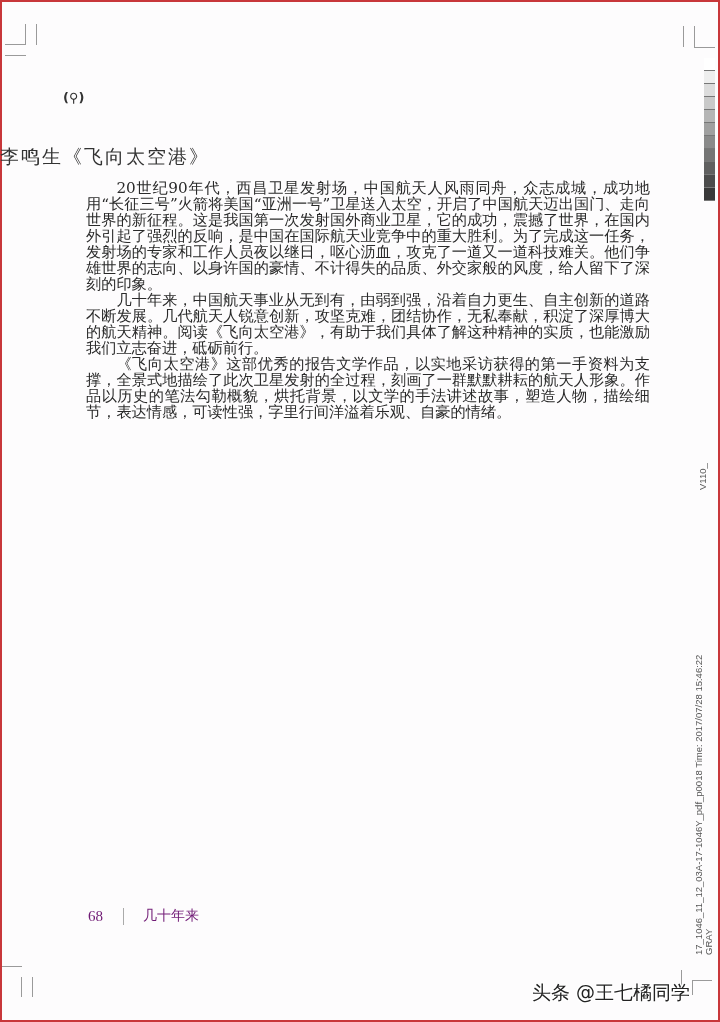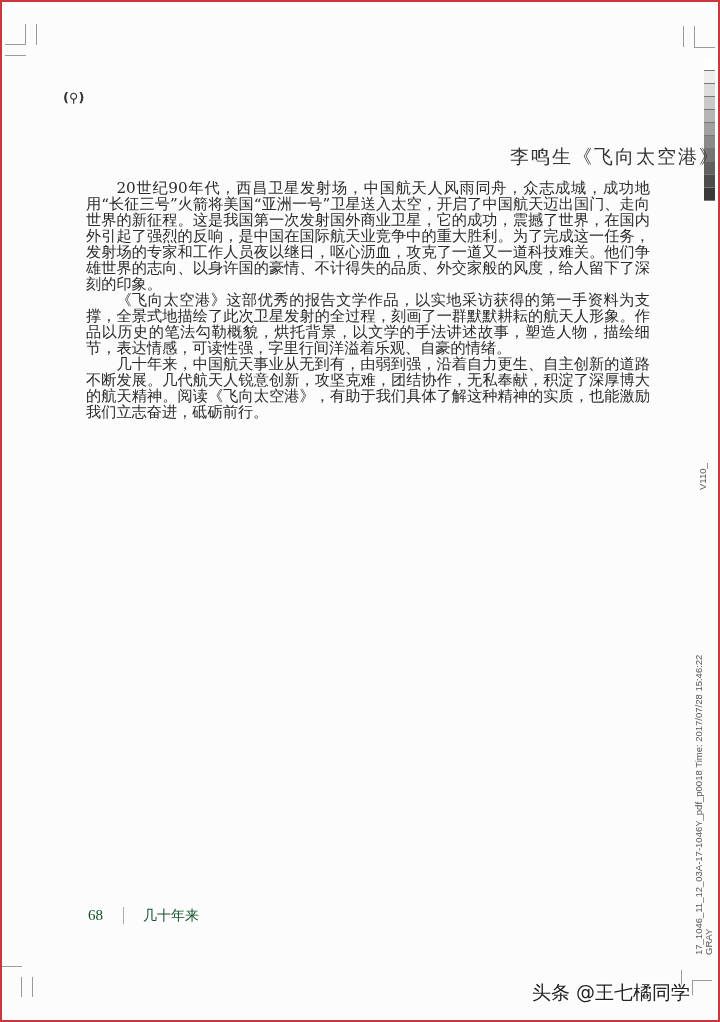--- a/index.html
+++ b/index.html
@@ -2,24 +2,24 @@
 <html><head>
 <meta charset="utf-8">
 <style>
   html, body { margin:0; padding:0; }
   body { width:720px; height:1022px; background:#fdfcfd; position:relative; overflow:hidden;
          font-family:"DejaVu Serif","Liberation Serif",serif; color:#2a2a2a; }
   .frame { position:absolute; left:0; top:0; width:716px; height:1018px; border:2px solid #c8373a; pointer-events:none; }
   .crop { position:absolute; background:#9a9a9a; }
   .logo { position:absolute; left:63px; top:90px; width:16px; height:16px; font-size:13px; line-height:16px; color:#333;
           font-family:"DejaVu Sans",sans-serif; font-weight:bold; }
-  .title { position:absolute; left:0; width:720px; top:144px; text-align:right; font-size:19px; letter-spacing:2px; color:#333; }
+  .title { position:absolute; left:0; width:720px; top:144px; text-align:left; font-size:19px; letter-spacing:2px; color:#333; }
   .body { position:absolute; left:86px; top:180px; width:564px; font-size:15.2px; line-height:16px; text-align:justify; }
   .body p { margin:0; text-indent:2em; }
-  .footer { position:absolute; left:88px; top:907px; font-size:14px; color:#14532d; display:flex; align-items:flex-start; }
+  .footer { position:absolute; left:88px; top:907px; font-size:14px; color:#701a75; display:flex; align-items:center; }
   .footer .num { font-family:"Liberation Serif",serif; font-size:15px; }
   .footer .sep { width:1px; height:17px; background:#aaa; margin:0 19px 0 20px; }
   .side1 { position:absolute; left:697px; top:490px; transform-origin:left top; transform:rotate(-90deg);
            font-family:"Liberation Sans",sans-serif; font-size:9.5px; color:#555; white-space:nowrap; }
   .side2 { position:absolute; left:694px; top:955px; transform-origin:left top; transform:rotate(-90deg);
            font-family:"Liberation Sans",sans-serif; font-size:9.5px; color:#555; white-space:nowrap; line-height:10px; }
   .gray-scale { position:absolute; left:704px; top:58px; width:11px; }
   .gray-scale div { height:12px; border-bottom:1px solid #777; }
   .watermark { position:absolute; left:532px; top:980px; font-family:"DejaVu Sans",sans-serif; font-size:19px; color:#222;
                text-shadow:1px 1px 0 #fff, -1px -1px 0 #fff, 1px -1px 0 #fff, -1px 1px 0 #fff; }
@@ -56,22 +56,22 @@
     <div style="background: rgb(76, 76, 76);"></div>
     <div style="background: rgb(57, 57, 57);"></div>
   </div>
 
 <div class="logo">(⚲)</div>
 
 <div class="title">李鸣生《飞向太空港》</div>
 
 <div class="body">
   <p>20世纪90年代，西昌卫星发射场，中国航天人风雨同舟，众志成城，成功地用“长征三号”火箭将美国“亚洲一号”卫星送入太空，开启了中国航天迈出国门、走向世界的新征程。这是我国第一次发射国外商业卫星，它的成功，震撼了世界，在国内外引起了强烈的反响，是中国在国际航天业竞争中的重大胜利。为了完成这一任务，发射场的专家和工作人员夜以继日，呕心沥血，攻克了一道又一道科技难关。他们争雄世界的志向、以身许国的豪情、不计得失的品质、外交家般的风度，给人留下了深刻的印象。</p>
+  <p>几十年来，中国航天事业从无到有，由弱到强，沿着自力更生、自主创新的道路不断发展。几代航天人锐意创新，攻坚克难，团结协作，无私奉献，积淀了深厚博大的航天精神。阅读《飞向太空港》，有助于我们具体了解这种精神的实质，也能激励我们立志奋进，砥砺前行。</p>
   <p>《飞向太空港》这部优秀的报告文学作品，以实地采访获得的第一手资料为支撑，全景式地描绘了此次卫星发射的全过程，刻画了一群默默耕耘的航天人形象。作品以历史的笔法勾勒概貌，烘托背景，以文学的手法讲述故事，塑造人物，描绘细节，表达情感，可读性强，字里行间洋溢着乐观、自豪的情绪。</p>
-  <p>几十年来，中国航天事业从无到有，由弱到强，沿着自力更生、自主创新的道路不断发展。几代航天人锐意创新，攻坚克难，团结协作，无私奉献，积淀了深厚博大的航天精神。阅读《飞向太空港》，有助于我们具体了解这种精神的实质，也能激励我们立志奋进，砥砺前行。</p>
 </div>
 
 <div class="footer">
   <span class="num">68</span>
   <span class="sep"></span>
   <span>几十年来</span>
 </div>
 
 <div class="side1">V110_</div>
 <div class="side2">

